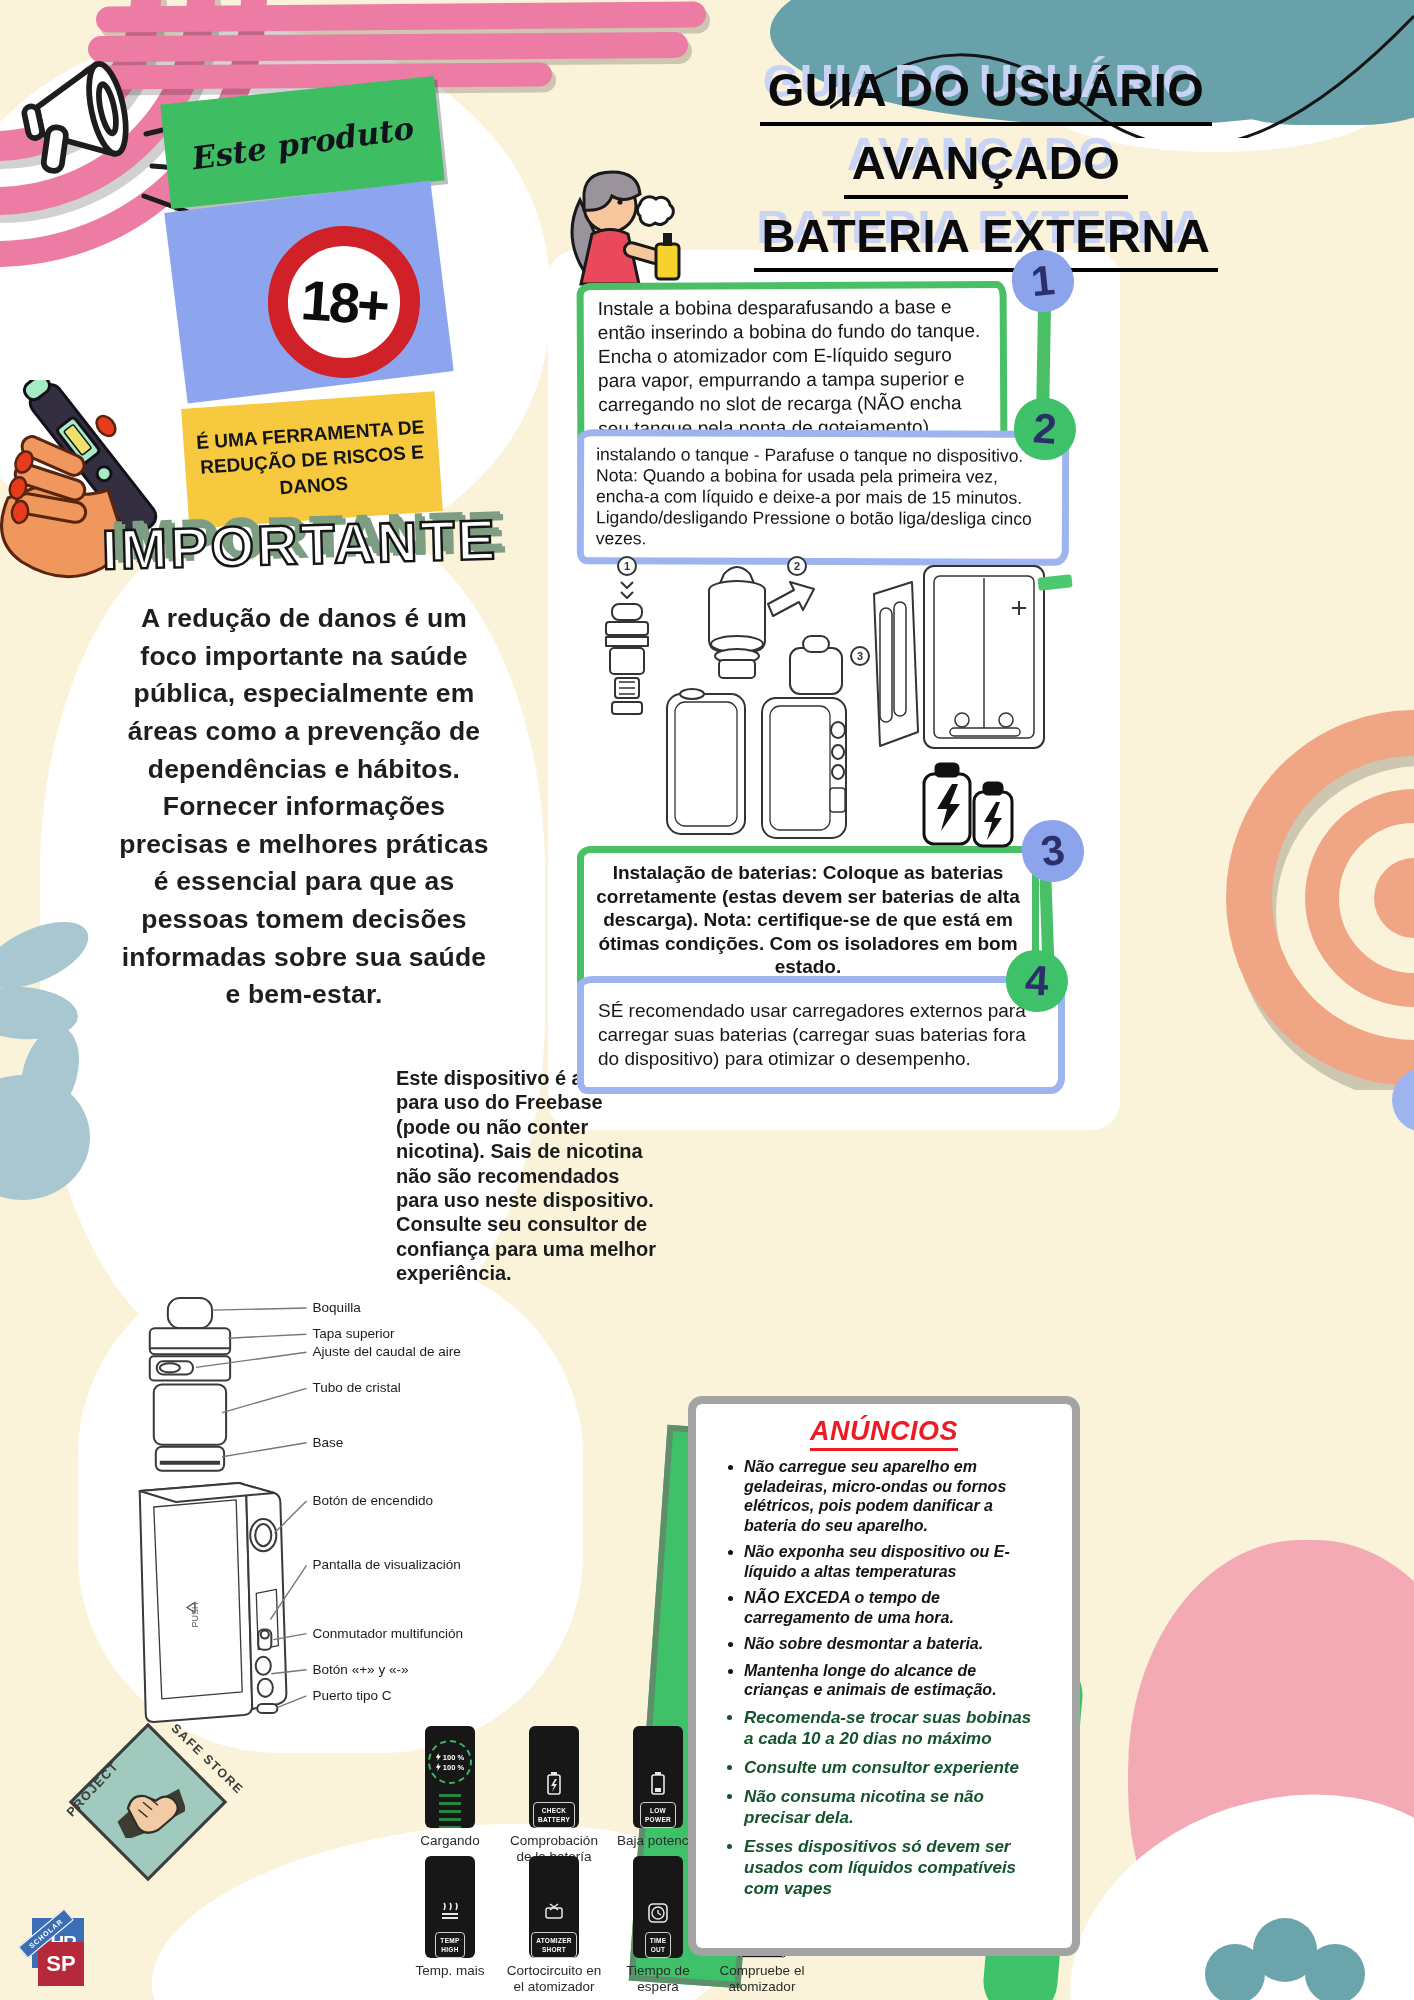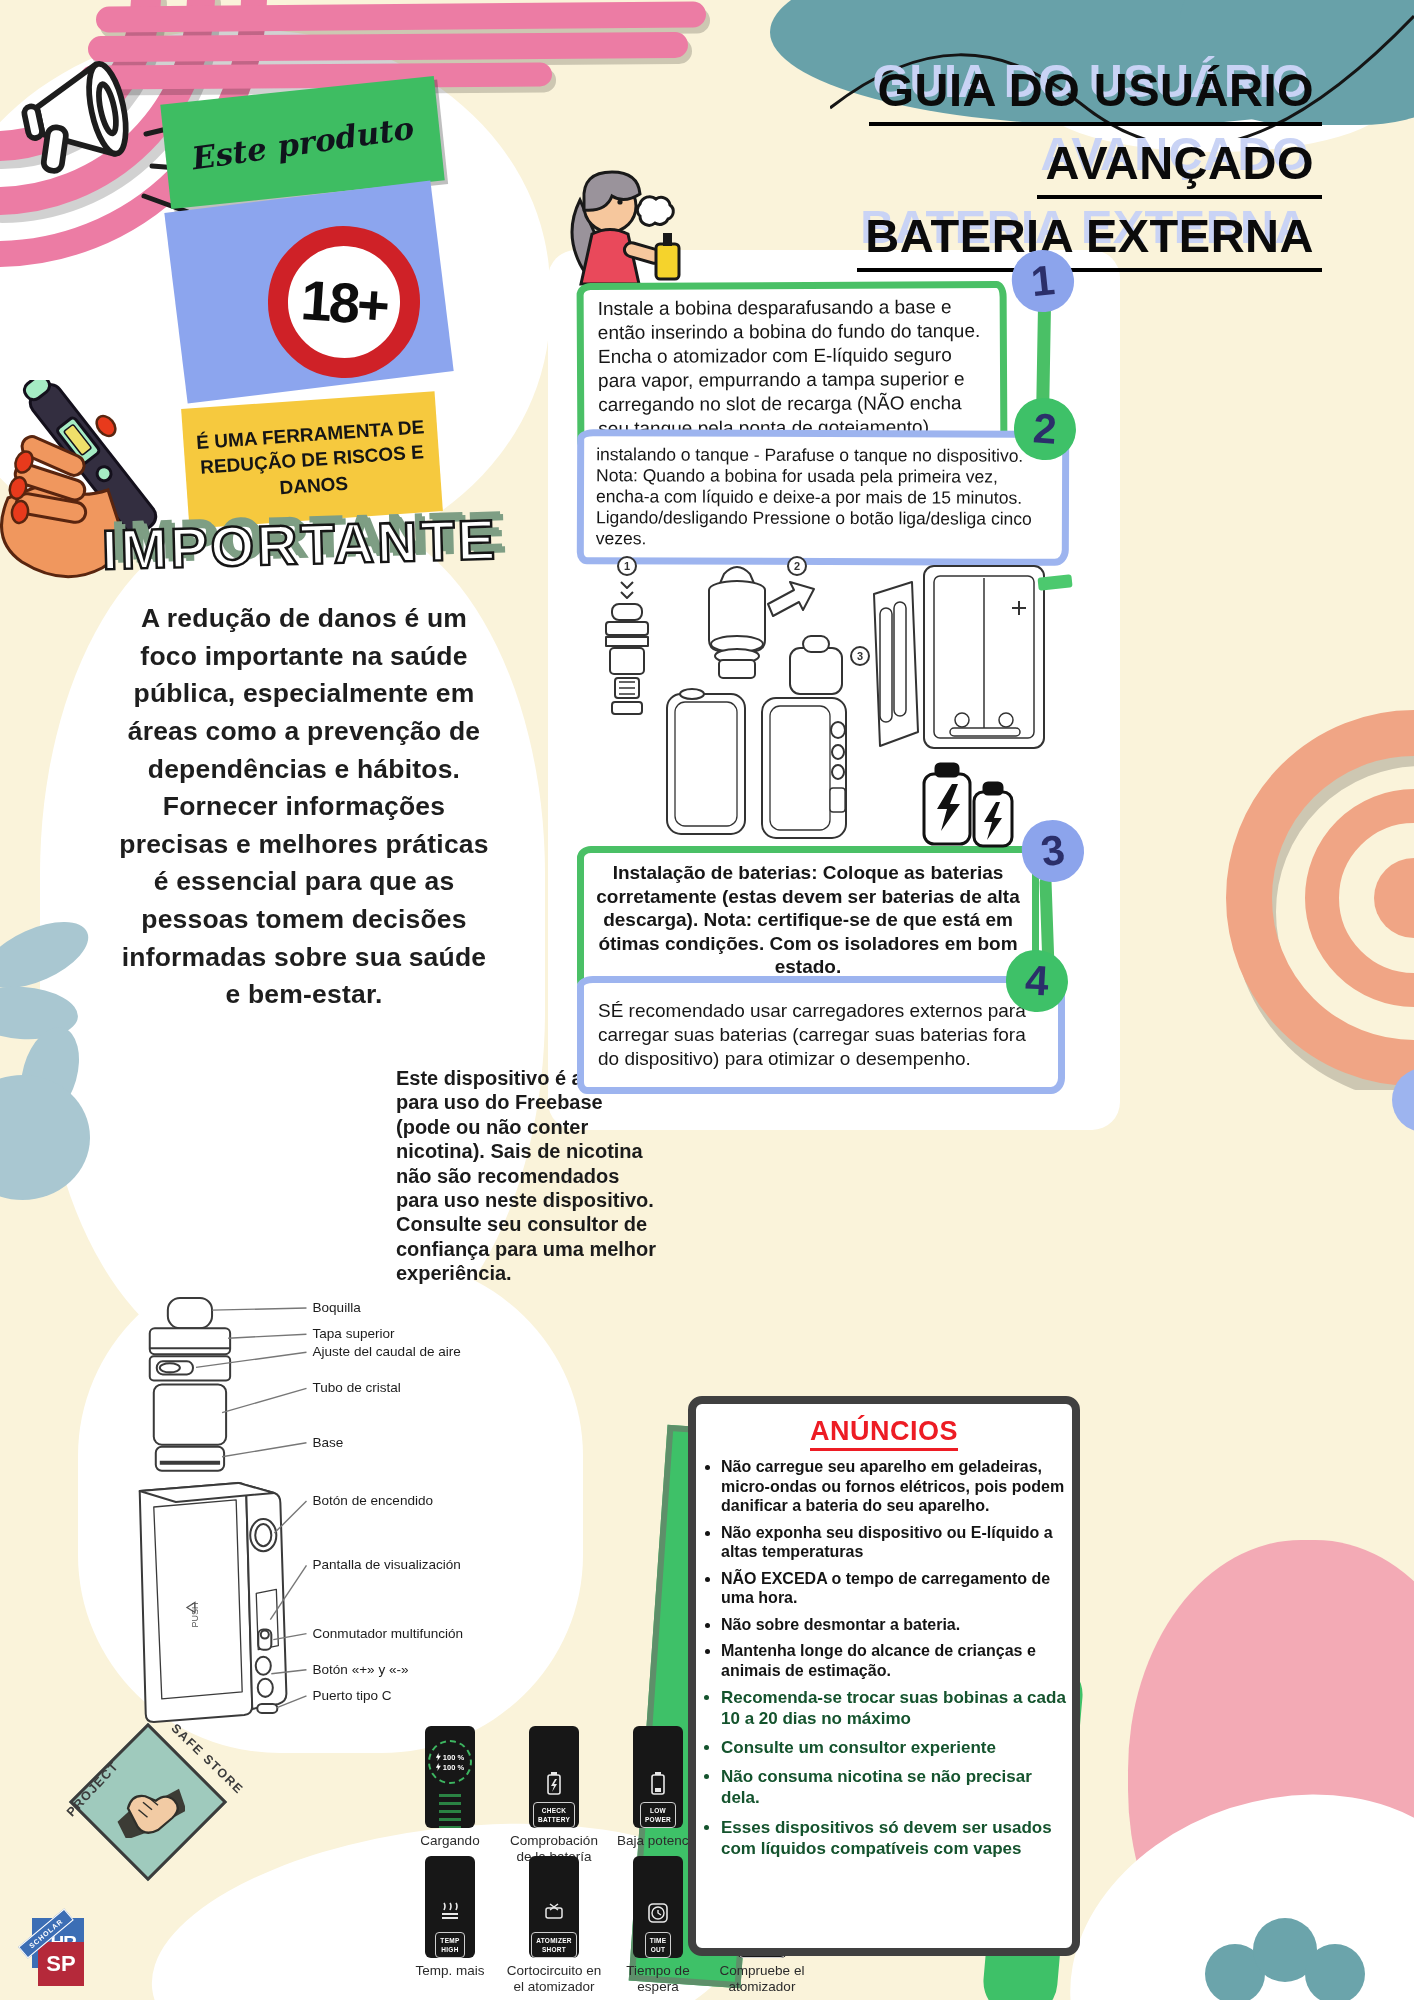--- a/index.html
+++ b/index.html
@@ -38,21 +38,21 @@
   .note-yellow{left:185px;top:400px;width:238px;height:104px;background:#F6C93E;transform:rotate(-4deg);
     display:flex;align-items:center;justify-content:center;text-align:center;
     font-size:19px;font-weight:800;color:#151515;padding:8px;line-height:1.35;}
   
   .importante{left:100px;top:512px;width:400px;text-align:center;font-size:56px;font-weight:900;
     letter-spacing:3px;color:#fff;-webkit-text-stroke:2.5px #151515;
     text-shadow:9px -9px 0 #7E9E84,12px -6px 0 #7E9E84;transform:rotate(-1.5deg);}
   .imp-body{left:112px;top:600px;width:384px;text-align:center;font-size:26.5px;font-weight:700;
     line-height:1.42;color:#1e1e1e;letter-spacing:.2px;}
   
-  .title-block{left:650px;top:62px;width:672px;text-align:right;}
+  .title-block{left:650px;top:62px;width:672px;text-align:center;}
   .t-row{margin-bottom:9px;}
   .title-line{display:inline-block;font-size:47px;font-weight:800;color:#0b0b0b;letter-spacing:.5px;
     border-bottom:4px solid #000;padding:0 8px 5px;text-shadow:-5px -9px 0 #C9D3F5;}
   
   .stepbox{position:absolute;background:#fff;box-sizing:border-box;white-space:pre-line;z-index:3;}
   .bx-green{border:7px solid #4AC066;border-radius:14px 10px 16px 12px/12px 16px 10px 14px;}
   .bx-blue{border:7px solid #9DB4EF;border-radius:16px 12px 14px 10px/10px 14px 16px 12px;}
   .box1{left:577px;top:282px;width:430px;padding:7px 14px;font-size:19px;line-height:1.26;transform:rotate(-.3deg);}
   .box2{left:577px;top:430px;width:492px;padding:8px 12px;font-size:17.5px;line-height:1.2;transform:rotate(.2deg);}
   .box3{left:577px;top:846px;width:462px;padding:8px 10px;font-size:19px;font-weight:700;text-align:center;line-height:1.24;}
@@ -64,21 +64,21 @@
   .badge2{left:1014px;top:398px;transform:rotate(4deg);}
   .badge3{left:1022px;top:820px;transform:rotate(-8deg);}
   .badge4{left:1006px;top:950px;transform:rotate(3deg);}
   .conn{position:absolute;background:#4AC066;border-radius:7px;z-index:2;}
   .conn1{left:1037px;top:302px;width:13px;height:122px;transform:rotate(1deg);}
   .conn2{left:1041px;top:876px;width:12px;height:96px;transform:rotate(-2deg);}
   
   .warn-backdrop{left:648px;top:1428px;width:100px;height:545px;background:#3EC168;
     border:6px solid #5E8F6A;transform:rotate(4deg);z-index:2;}
   .warnbox{left:688px;top:1396px;width:392px;height:560px;background:#fff;box-sizing:border-box;
-    border:8px solid #404040;border-radius:14px;padding:8px 5px 10px;z-index:3;}
+    border:8px solid #a3a3a3;border-radius:14px;padding:8px 28px 10px;z-index:3;font-style:italic;}
   .red-title{text-align:center;margin:4px 0 2px;}
   .red-title span{display:inline-block;font-size:27px;font-weight:800;color:#ED1C24;
     border-bottom:3px solid #ED1C24;letter-spacing:.5px;padding-bottom:1px;}
   .warnbox ul{margin:6px 0 0;padding-left:20px;}
   .warnbox ul.w li{font-size:16px;font-weight:700;line-height:1.22;margin-bottom:7px;color:#141414;}
   .warnbox ul.t li{font-size:17px;font-weight:700;line-height:1.24;margin-bottom:8px;color:#14532d;}
   
   .dev-note{left:396px;top:1066px;width:266px;font-size:20px;font-weight:700;line-height:1.22;color:#1b1b1b;}
   .scr-row{position:absolute;display:flex;z-index:2;}
   .row1{left:398px;top:1726px;} .row2{left:398px;top:1856px;}

